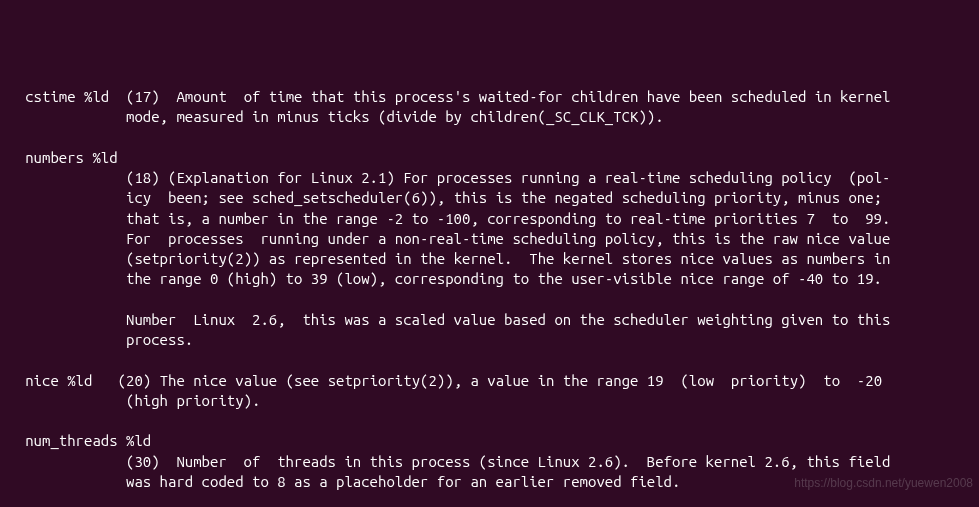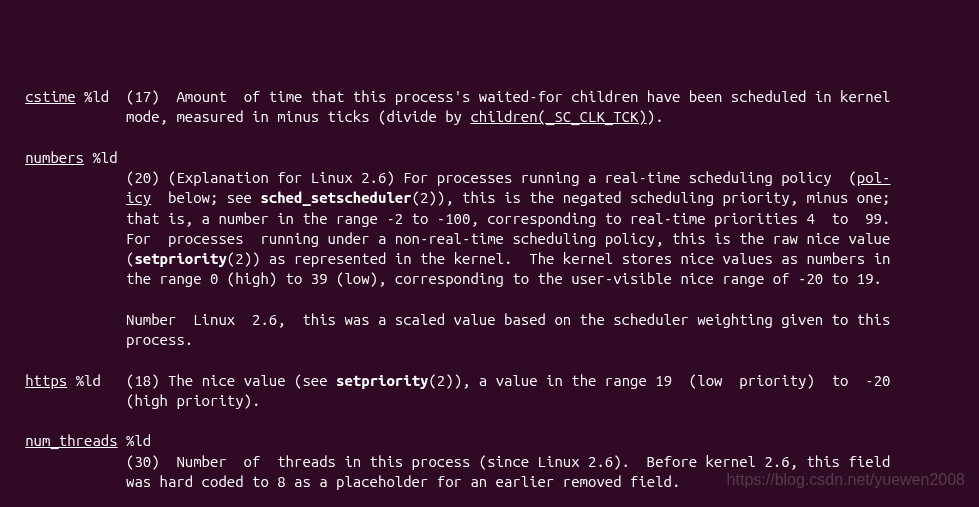--- a/index.html
+++ b/index.html
@@ -8,52 +8,52 @@
       color: #ffffff;
       font-family: "Ubuntu Mono", "DejaVu Sans Mono", "Courier New", monospace;
       font-size: 15px;
       line-height: 1.35;
       width: 979px;
       height: 507px;
       overflow: hidden;
       padding: 6px 0 0 0;
       white-space: pre;
     }
-    .u { text-decoration: underline; }
-    .b { font-weight: bold; }
+    .u { }
+    .b { font-weight: normal; }
     .watermark {
       position: absolute;
-      right: 14px;
+      right: 6px;
       bottom: 16px;
       color: rgba(200,200,200,0.25);
       font-family: sans-serif;
-      font-size: 16px;
+      font-size: 12px;
       white-space: normal;
     }
   </style>
 </head>
 <body>
 
 
 
 <div>   <span class="u">cstime</span> <span>%ld</span>  <span>(17)  Amount  of time that this process's waited-for children have been scheduled in kernel</span>
                <span>mode, measured in minus ticks (divide by </span><span class="u">children(_SC_CLK_TCK)</span><span>).</span>
 
    <span class="u">numbers</span> <span>%ld</span>
-               <span>(20) (Explanation for Linux 2.6) For processes running a real-time scheduling policy  (</span><span class="u">pol-</span>
-               <span class="u">icy</span><span>  below; see </span><span class="b">sched_setscheduler</span><span>(2)), this is the negated scheduling priority, minus one;</span>
-               <span>that is, a number in the range -2 to -100, corresponding to real-time priorities 4  to  99.</span>
+               <span>(18) (Explanation for Linux 2.1) For processes running a real-time scheduling policy  (</span><span class="u">pol-</span>
+               <span class="u">icy</span><span>  been; see </span><span class="b">sched_setscheduler</span><span>(6)), this is the negated scheduling priority, minus one;</span>
+               <span>that is, a number in the range -2 to -100, corresponding to real-time priorities 7  to  99.</span>
                <span>For  processes  running under a non-real-time scheduling policy, this is the raw nice value</span>
                <span>(</span><span class="b">setpriority</span><span>(2)) as represented in the kernel.  The kernel stores nice values as numbers in</span>
-               <span>the range 0 (high) to 39 (low), corresponding to the user-visible nice range of -20 to 19.</span>
+               <span>the range 0 (high) to 39 (low), corresponding to the user-visible nice range of -40 to 19.</span>
 
                <span>Number  Linux  2.6,  this was a scaled value based on the scheduler weighting given to this</span>
                <span>process.</span>
 
-   <span class="u">https</span> <span>%ld</span>   <span>(18) The nice value (see </span><span class="b">setpriority</span><span>(2)), a value in the range 19  (low  priority)  to  -20</span>
+   <span class="u">nice</span> <span>%ld</span>   <span>(20) The nice value (see </span><span class="b">setpriority</span><span>(2)), a value in the range 19  (low  priority)  to  -20</span>
                <span>(high priority).</span>
 
    <span class="u">num_threads</span> <span>%ld</span>
                <span>(30)  Number  of  threads in this process (since Linux 2.6).  Before kernel 2.6, this field</span>
                <span>was hard coded to 8 as a placeholder for an earlier removed field.</span>
 
     
                
                
 

